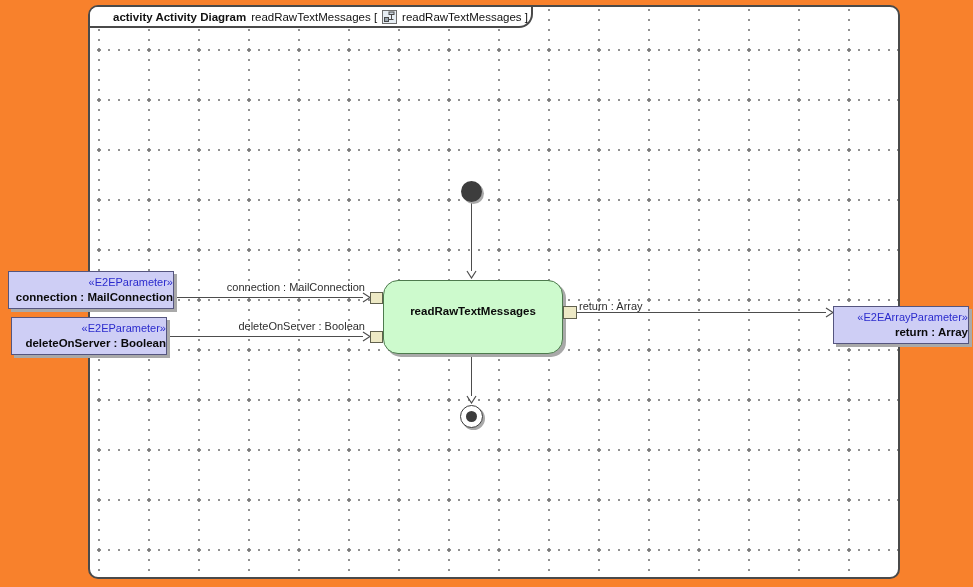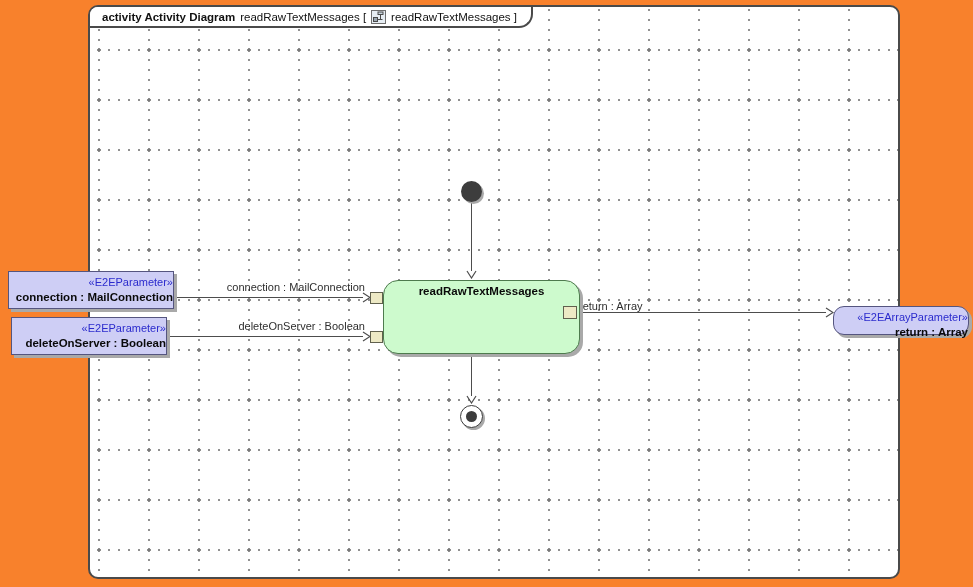--- a/index.html
+++ b/index.html
@@ -40,21 +40,21 @@
     left: 90px; top: 7px;
     width: 443px; height: 21px;
     background: #FFFFFF;
     border-right: 2px solid var(--frame-border, #4A4A4A);
     border-bottom: 2px solid var(--frame-border, #4A4A4A);
     border-bottom-right-radius: 14px;
     border-top-left-radius: 8px;
     display: flex;
     align-items: center;
     gap: 5px;
-    padding-left: 12px;
+    padding-left: 23px;
     z-index: 6;
     font-size: 11.5px;
     color: #111;
     white-space: nowrap;
   }
   .tab .kw { font-weight: bold; }
   .diagram-icon { flex: 0 0 auto; }
 
   
   .h-line, .v-line { position: absolute; background: var(--edge, #4D4D4D); z-index: 2; }
@@ -80,34 +80,34 @@
     text-align: right;
     padding-top: 3px;
     line-height: 15px;
     white-space: nowrap;
   }
   .stereotype { font-size: 11px; color: var(--stereotype-text, #2B2BCD); display: block; }
   .param-name { font-size: 11.5px; font-weight: bold; color: #0A0A0A; display: block; }
 
   .box-connection { left: 8px;   top: 271px; width: 166px; height: 38px; }
   .box-delete     { left: 11px;  top: 317px; width: 156px; height: 38px; }
-  .box-return     { left: 833px; top: 306px; width: 136px; height: 29px; border-radius: 11px; }
+  .box-return     { left: 833px; top: 306px; width: 136px; height: 38px; }
 
   
   .action {
     position: absolute;
     left: 383px; top: 280px;
-    width: 197px; height: 74px;
+    width: 180px; height: 74px;
     background: var(--action-fill, #CDFACD);
     border: 1.5px solid var(--action-border, #4E7A4E);
     border-radius: 15px;
     box-shadow: 3px 3px 0 var(--shadow, #A9A9A9);
     z-index: 4;
     text-align: center;
-    padding-top: 2px;
+    padding-top: 22px;
   }
   .action-name { font-size: 11.5px; font-weight: bold; color: #0A0A0A; display: block; line-height: 16px; }
   .action-qualifier { font-size: 11.5px; color: #222; display: block; line-height: 15px; }
 
   
   .pin {
     position: absolute;
     background: var(--pin-fill, #EDE9C5);
     border: 1px solid #60604E;
     z-index: 5;

